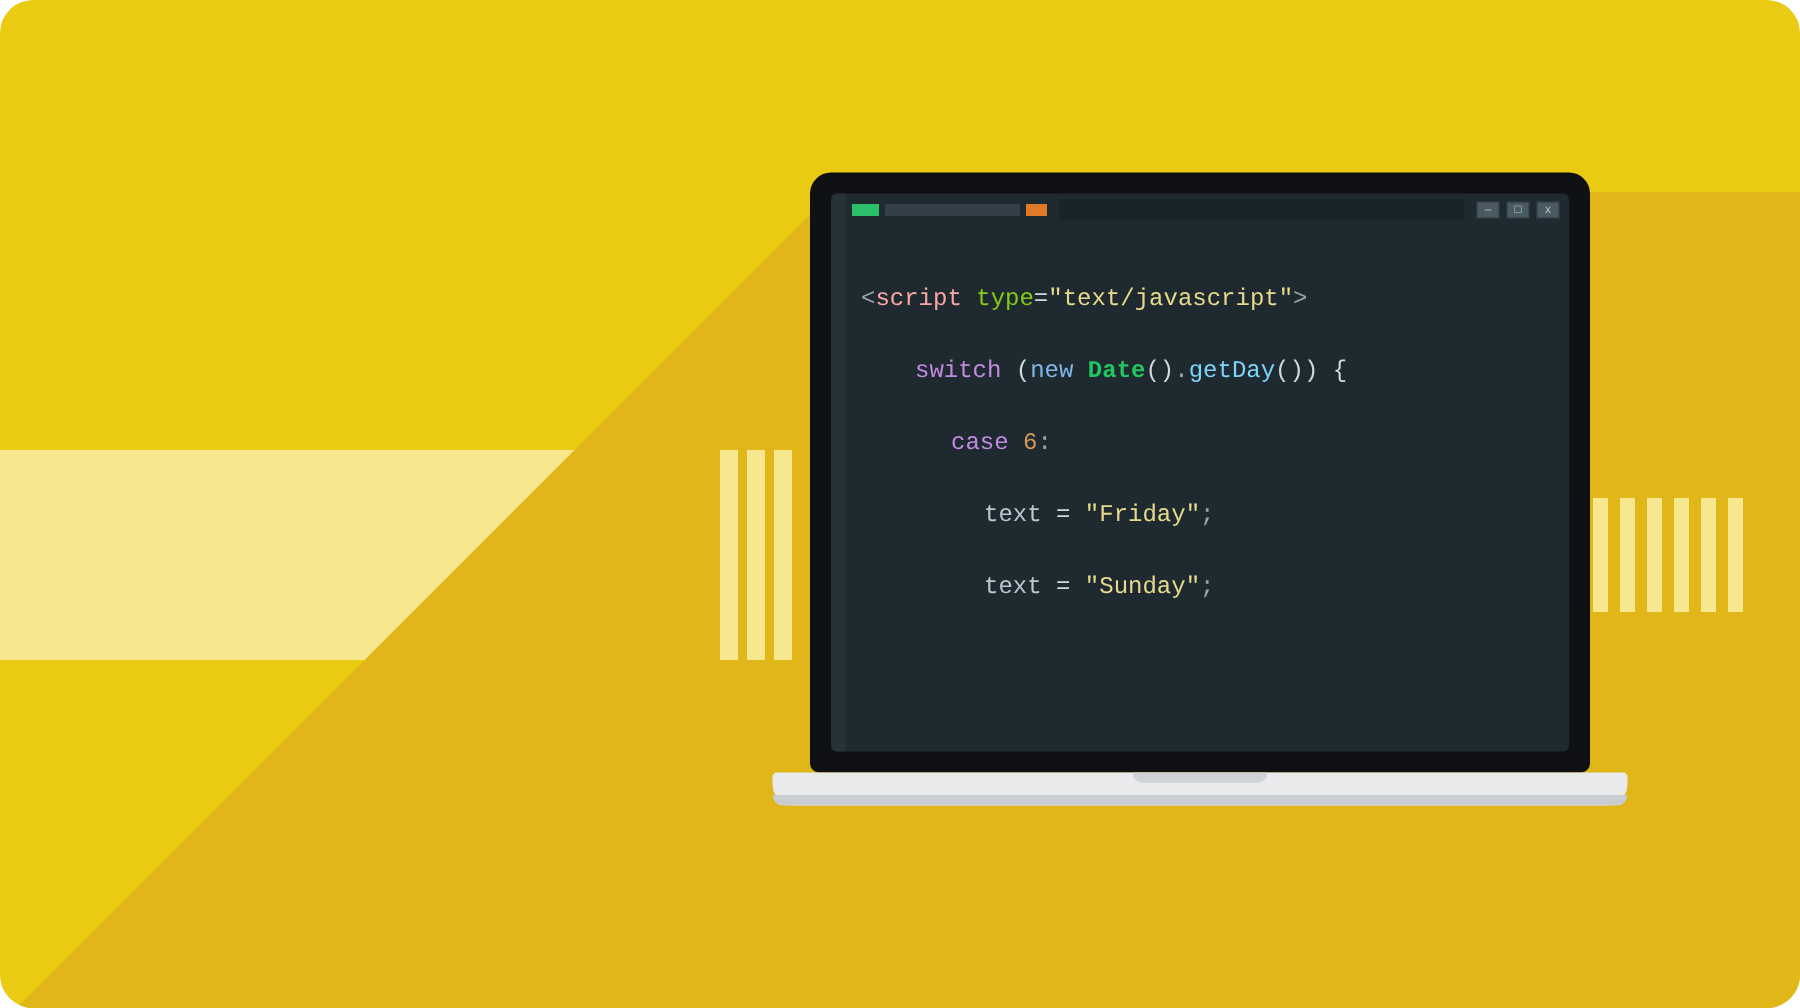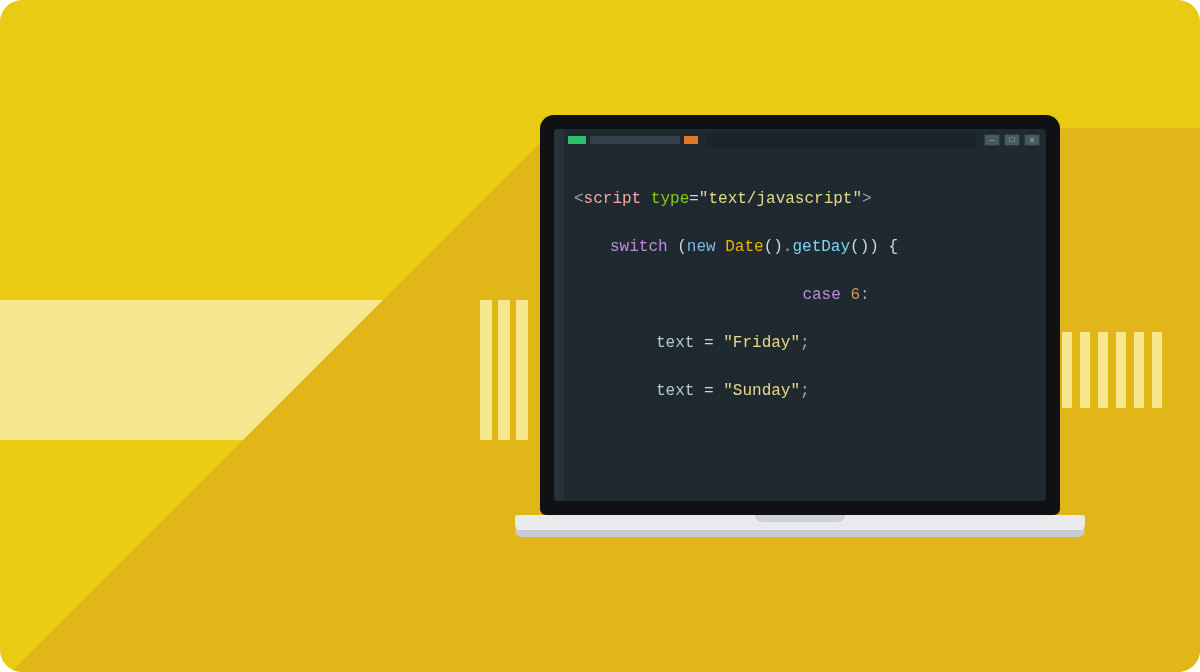--- a/index.html
+++ b/index.html
@@ -156,21 +156,21 @@
     white-space: pre;
   }
   .tk-ang   { color:#9aa7ad; }
   .tk-tag   { color:#fca5a5; }
   .tk-attr  { color:#84cc16; }
   .tk-op    { color:#cfd8dc; }
   .tk-str   { color:#e7d98a; }
   .tk-kw    { color:#c18ae0; }
   .tk-paren { color:#cfd8dc; }
   .tk-new   { color:#7fb7e8; }
-  .tk-cls   { color:#eab308; }
+  .tk-cls   { color:#22c55e;font-weight:bold; }
   .tk-fn    { color:#7dd3fc; }
   .tk-num   { color:#d6995a; }
   .tk-id    { color:#b9c7cf; }
   .tk-punc  { color:#9aa7ad; }
   .tk-brace { color:#cfd8dc; }
 
   .base {
     width: 570px;
     height: 22px;
     background: #e9eaec;
@@ -190,21 +190,21 @@
   .base::after{
     content:"";
     position:absolute;
     left:0; right:0; bottom:0;
     height:7px;
     background:#c9ccd0;
     border-radius:0 0 14px 14px;
   }
 
   .ind1 { padding-left: 36px; display:block; }
-  .ind2 { padding-left: 60px; display:block;text-align:center; }
+  .ind2 { padding-left: 60px; display:block; }
   .ind3 { padding-left: 82px; display:block; }
   .line { display:block; }
 </style>
 </head>
 <body>
 
 <div class="stage">
 
   <div class="band"></div>
   <div class="shadow"></div>

